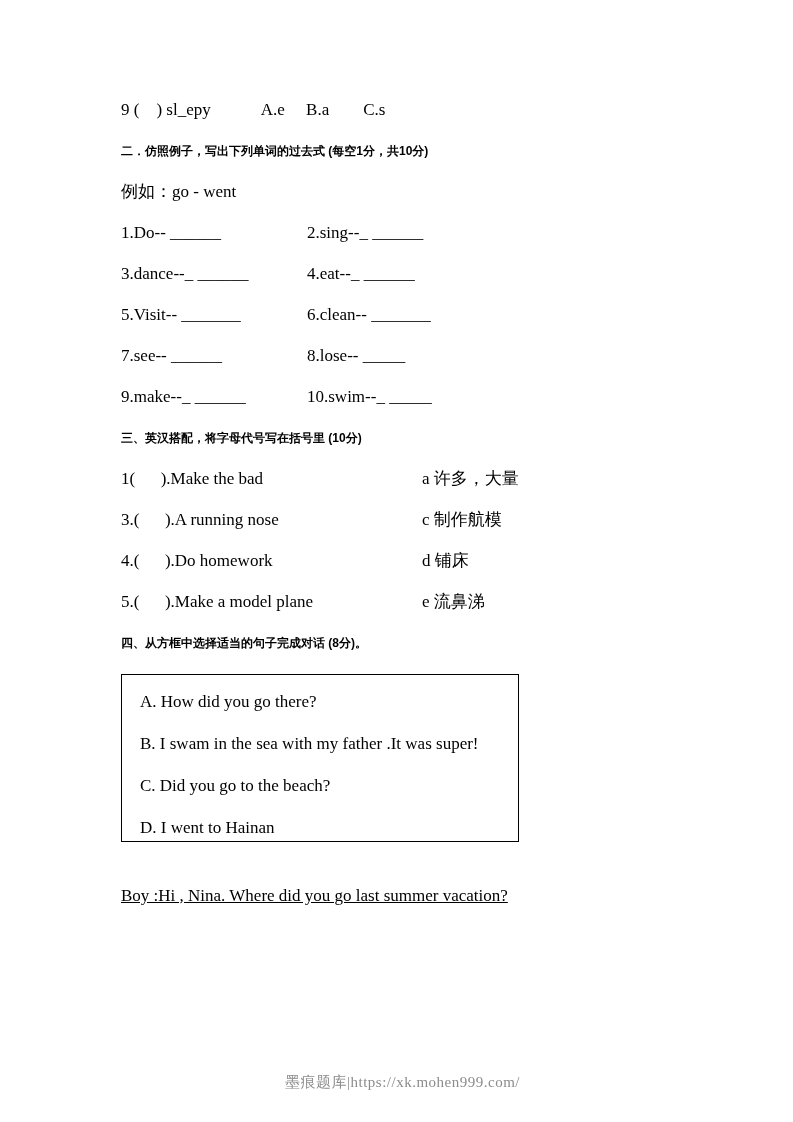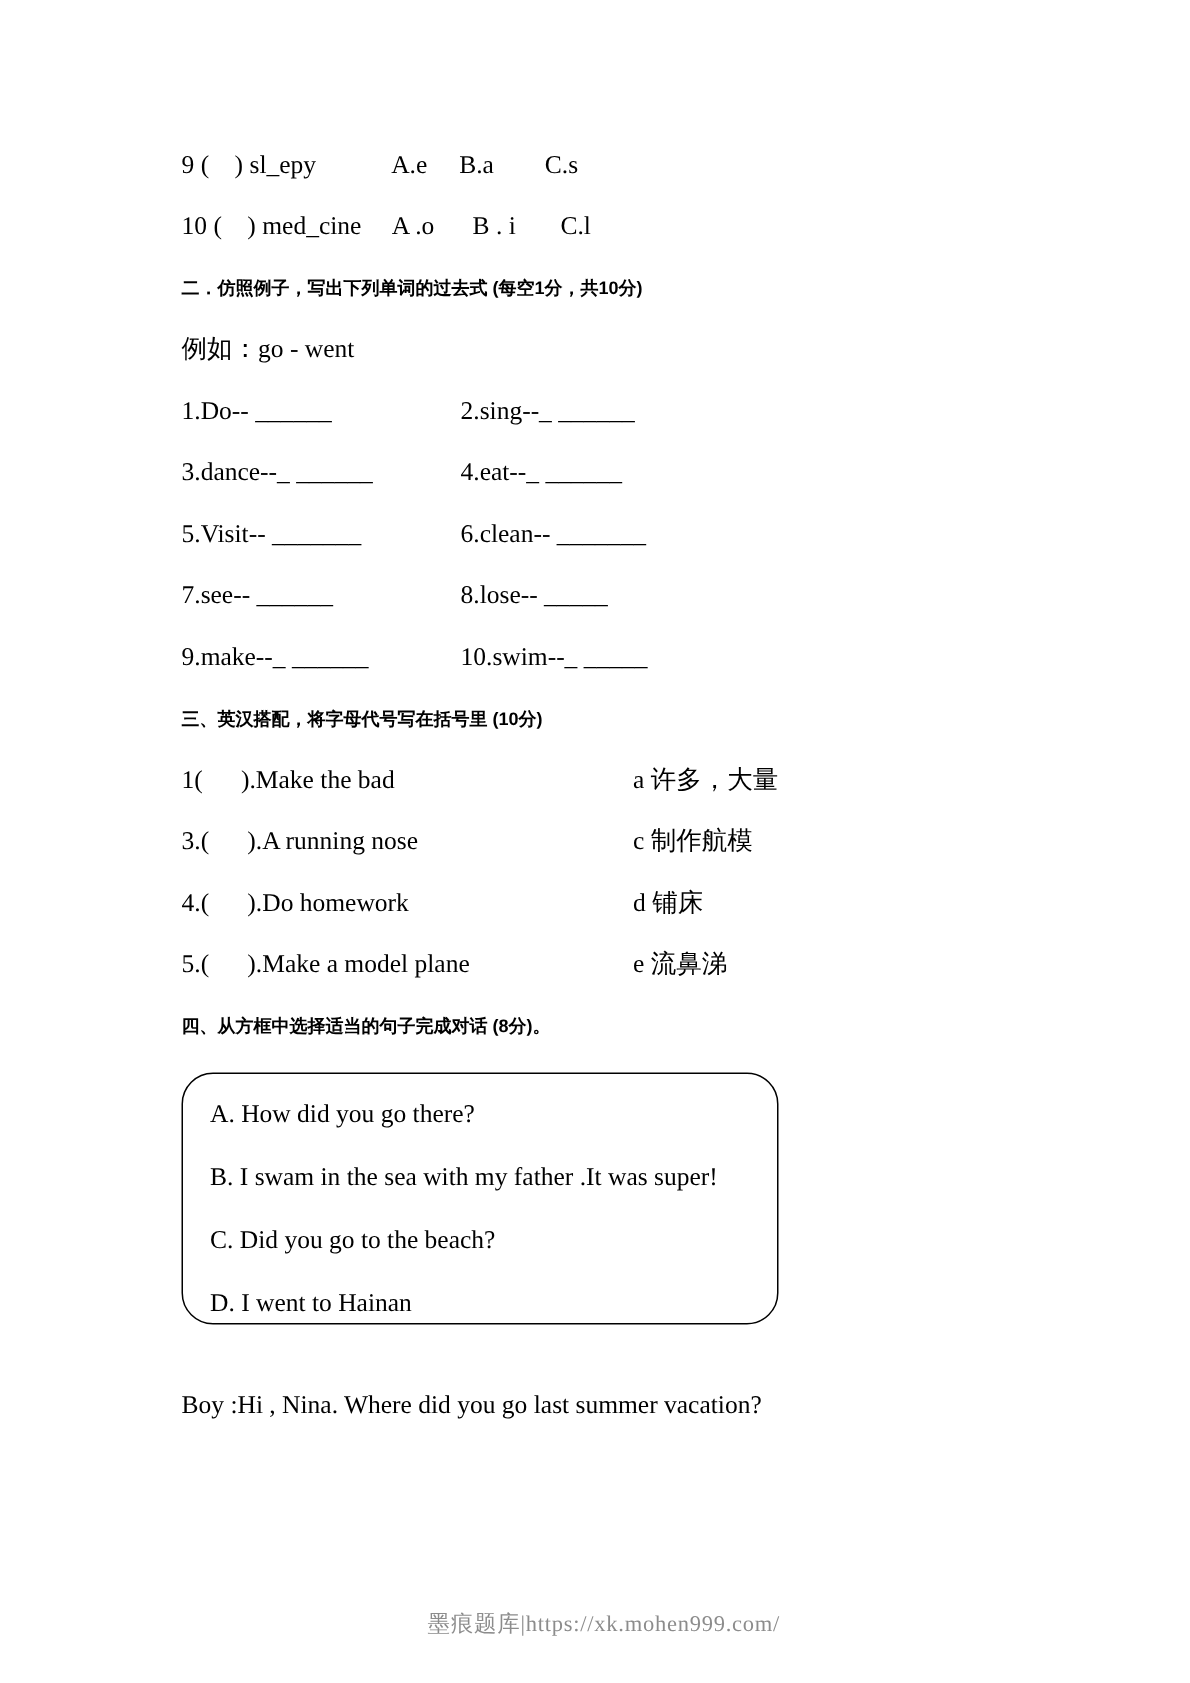--- a/index.html
+++ b/index.html
@@ -1,15 +1,15 @@
 <!DOCTYPE html>
 <html><head>
 <meta charset="utf-8">
 <style>
-  * { margin: 0; padding: 0; box-sizing: border-box; border-radius: 21px; }
+  * { margin: 0; padding: 0; box-sizing: border-box; }
   html, body { background: #ffffff; }
   .page {
     position: relative;
     width: 793px;
     height: 1122px;
     margin: 0 auto;
     background: #ffffff;
     font-family: "Liberation Serif", "DejaVu Serif", serif;
     color: #000000;
     overflow: hidden;
@@ -37,40 +37,39 @@
   .match-left { display: inline-block; width: 301px; white-space: pre-wrap; }
   .match-right { flex: 1; white-space: pre-wrap; }
   .answer-box {
     width: 398px;
     border: 1px solid #000000;
     padding: 17px 16px 4px 18px;
     margin: 2px 0 0 0;
   }
   .answer-box .line { margin-bottom: 23px; }
   .answer-box .line:last-child { margin-bottom: 0; }
-  .dialogue { margin-top: 44px; }
+  .dialogue { margin-top: 44px; text-decoration: underline; }
   .footer {
     position: absolute;
     left: 12px;
     right: 0;
     bottom: 30px;
     text-align: center;
     font-size: 15px;
     color: #8c8c8c;
     letter-spacing: 0.5px;
   }
 </style>
 </head>
 <body>
 
 <div class="page">
   <div class="content">
 
     <p class="line">9 (    ) sl_epy            A.e     B.a        C.s</p>
-    <p class="line">10 (    ) med_cine     A .o      B . i       C.l</p>
 
     <h2 class="heading">二．仿照例子，写出下列单词的过去式 (每空1分，共10分)</h2>
     <p class="line">例如：go - went</p>
 
     <div class="line two-col">
       <span class="col-left">1.Do-- ______</span>
       <span class="col-right">2.sing--_ ______</span>
     </div>
     <div class="line two-col">
       <span class="col-left">3.dance--_ ______</span>

